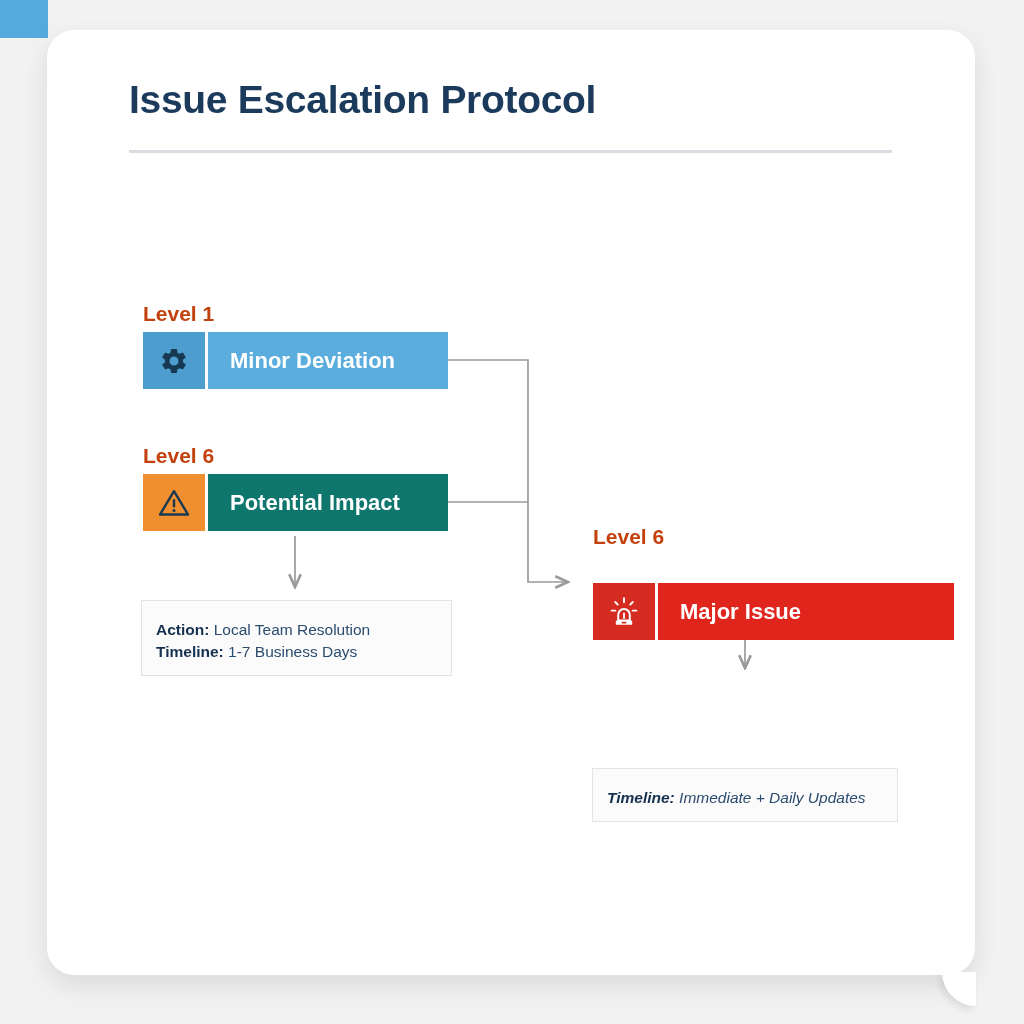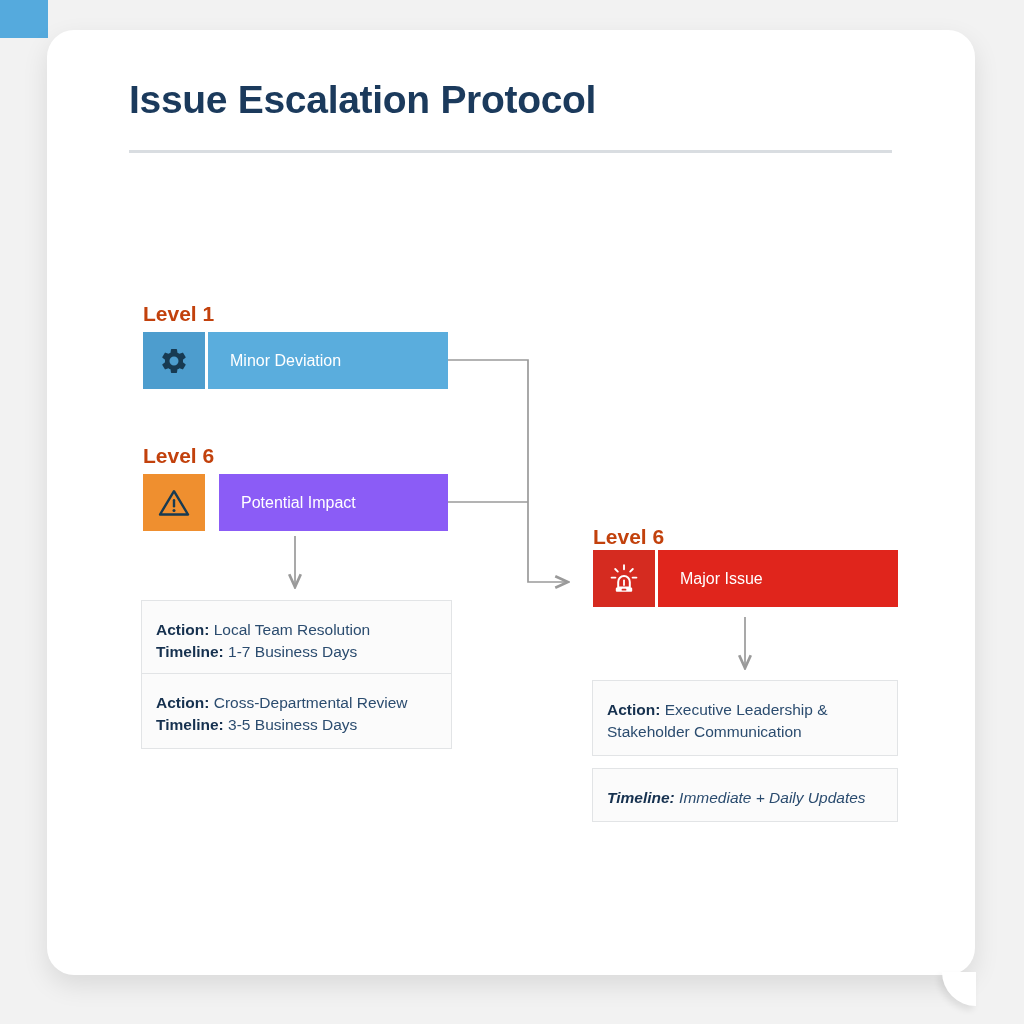--- a/index.html
+++ b/index.html
@@ -85,41 +85,41 @@
     align-items: center;
     justify-content: center;
     flex: none;
   }
   .level-title {
     flex: 1 1 auto;
     display: flex;
     align-items: center;
     padding-left: 22px;
     color: #ffffff;
-    font-size: 16px;
-    font-weight: normal;
+    font-size: 22px;
+    font-weight: bold;
     white-space: nowrap;
     border-left: 3px solid #ffffff;
     box-sizing: border-box;
   }
 
   
   #level1-bar { left: 96px; top: 302px; width: 305px; }
   #level1-label { left: 96px; top: 272px; }
   #level1-bar .level-icon  { background: #4d9dce; }
   #level1-bar .level-title { background: #5aaddd; }
 
   
   #level2-bar { left: 96px; top: 444px; width: 305px; }
   #level2-label { left: 96px; top: 414px; }
   #level2-bar .level-icon  { background: #ef8f2f; }
-  #level2-bar .level-title { background: #8b5cf6; margin-left: 11px; }
-
-  
-  #level3-bar { left: 546px; top: 520px; width: 305px; }
+  #level2-bar .level-title { background: #0f766e; }
+
+  
+  #level3-bar { left: 546px; top: 553px; width: 361px; }
   #level3-label { left: 546px; top: 495px; }
   #level3-bar .level-icon  { background: #d52b20; }
   #level3-bar .level-title { background: #e0251c; }
 
   
   .detail-card {
     position: absolute;
     background: #fbfbfb;
     border: 1px solid #e2e4e6;
     box-sizing: border-box;
@@ -215,37 +215,21 @@
     <div>
       <b>Action:</b>
       <span>Local Team Resolution</span>
     </div>
     <div>
       <b>Timeline:</b>
       <span>1-7 Business Days</span>
     </div>
   </div>
 
-  <div id="card-l2" class="detail-card">
-    <div>
-      <b>Action:</b>
-      <span>Cross-Departmental Review</span>
-    </div>
-    <div>
-      <b>Timeline:</b>
-      <span>3-5 Business Days</span>
-    </div>
-  </div>
-
-  <div id="card-l3-action" class="detail-card">
-    <div>
-      <b>Action:</b>
-      <span>Executive Leadership &amp; Stakeholder Communication</span>
-    </div>
-  </div>
+
 
   <div id="card-l3-timeline" class="detail-card">
     <div>
       <b>Timeline:</b>
       <span>Immediate + Daily Updates</span>
     </div>
   </div>
 
   <div id="card-corner-curl"></div>
 </div>

